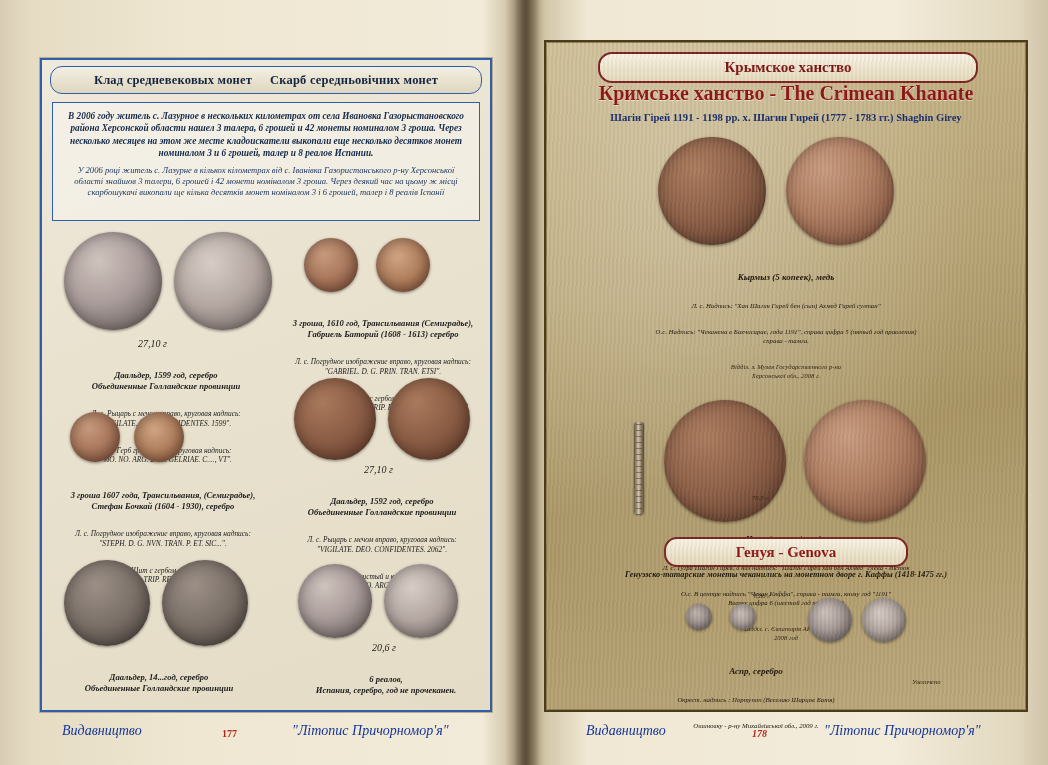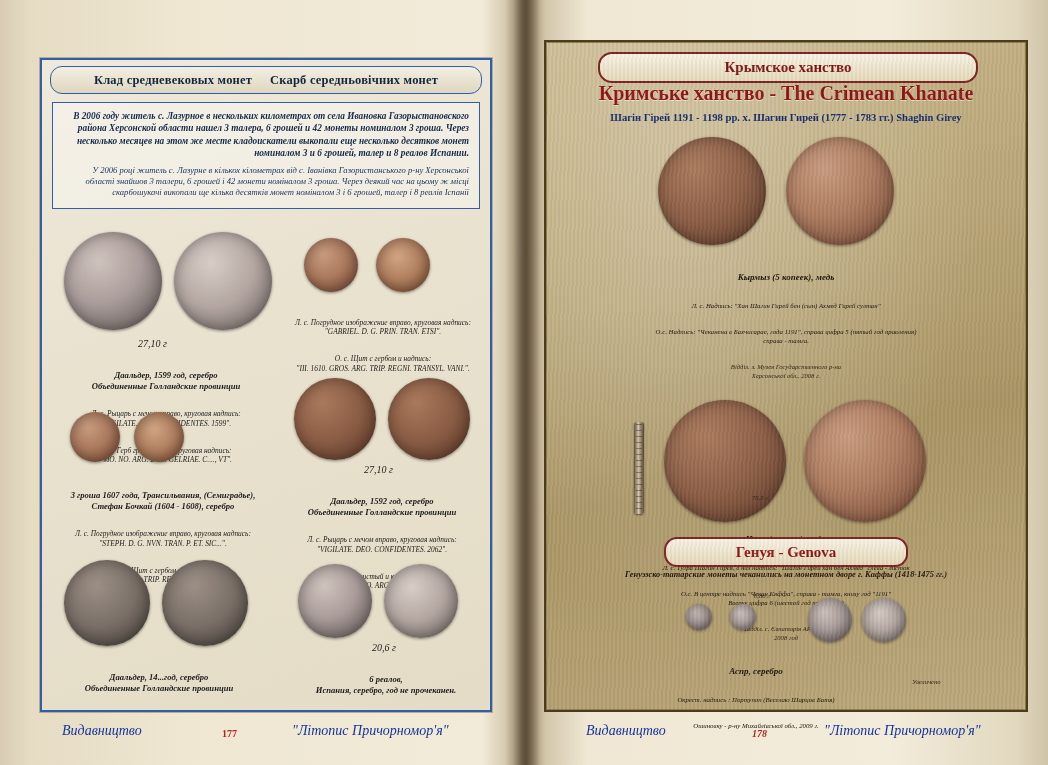--- a/index.html
+++ b/index.html
@@ -29,23 +29,23 @@
     box-shadow:0 0 0 1px #b8ac90;
   }
   .ltitlebar{
     margin:6px 8px 0 8px;height:26px;
     background:linear-gradient(180deg,#f3efe2,#ded6bf);
     border:1.5px solid #2f5fa8;border-radius:12px;
     display:flex;align-items:center;justify-content:center;gap:18px;
     font-weight:bold;font-size:12.5px;color:#14263f;letter-spacing:.2px;
   }
   .lblurb{
-    margin:8px 10px 0 10px;padding:7px 10px 9px 10px;
+    margin:8px 10px 0 10px;padding:7px 10px 21px 10px;
     border:1.5px solid #2f5fa8;background:rgba(255,255,255,.35);
-    text-align:right;color:#13294a;
+    text-align:center;color:#13294a;
   }
   .lblurb .ru{font-size:9.3px;line-height:1.32;font-weight:bold;font-style:italic;}
   .lblurb .ua{font-size:8.6px;line-height:1.3;font-style:italic;margin-top:6px;color:#16325c;}
 
   .coinrow{position:absolute;}
   .coin{
     border-radius:50%;
     box-shadow:0 1px 3px rgba(0,0,0,.45), inset 0 0 14px rgba(0,0,0,.35);
     display:block;
   }
@@ -156,33 +156,35 @@
 "VIGILATE. DEO. CONFIDENTES. 1599".</div>
         <div class="s">О. с. Герб гривистый и круговая надпись:
 "MO. NO. ARG. DVC. GELRIAE. C...., VT".</div>
       </div>
 
       <div class="coinrow" style="left:262px;top:178px;">
         <span class="coin c-copper" style="width:54px;height:54px;position:absolute;left:0;top:0;"></span>
         <span class="coin c-copper2" style="width:54px;height:54px;position:absolute;left:72px;top:0;"></span>
       </div>
       <div class="cap" style="left:246px;top:240px;width:190px;white-space:pre-line;">
+        <div class="b">3 гроша, 1610 год, Трансильвания (Семиградье),
+Габриель Баторий (1608 - 1613) серебро</div>
         <div class="s">Л. с. Погрудное изображение вправо, круговая надпись:
 "GABRIEL. D. G. PRIN. TRAN. ETSI".</div>
         <div class="s">О. с. Щит с гербом и надпись:
 "III. 1610. GROS. ARG. TRIP. REGNI. TRANSYL. VANI.".</div>
       </div>
 
       <div class="coinrow" style="left:28px;top:352px;">
         <span class="coin c-copper" style="width:50px;height:50px;position:absolute;left:0;top:0;"></span>
         <span class="coin c-copper2" style="width:50px;height:50px;position:absolute;left:64px;top:0;"></span>
       </div>
       <div class="cap" style="left:10px;top:412px;width:222px;white-space:pre-line;">
         <div class="b">3 гроша 1607 года, Трансильвания, (Семиградье),
-Стефан Бочкай (1604 - 1608), серебро</div>
+Стефан Бочкай (1604 - 1930), серебро</div>
         <div class="s">Л. с. Погрудное изображение вправо, круговая надпись:
 "STEPH. D. G. NVN. TRAN. P. ET. SIC...".</div>
         <div class="s">О. с. Щит с гербом и надпись:
 "III. GROS. ARG. TRIP. REG... HUNGAR. 1607".</div>
       </div>
 
       <div class="coinrow" style="left:252px;top:318px;">
         <span class="coin c-brown" style="width:82px;height:82px;position:absolute;left:0;top:0;"></span>
         <span class="coin c-brown" style="width:82px;height:82px;position:absolute;left:94px;top:0;"></span>
       </div>

